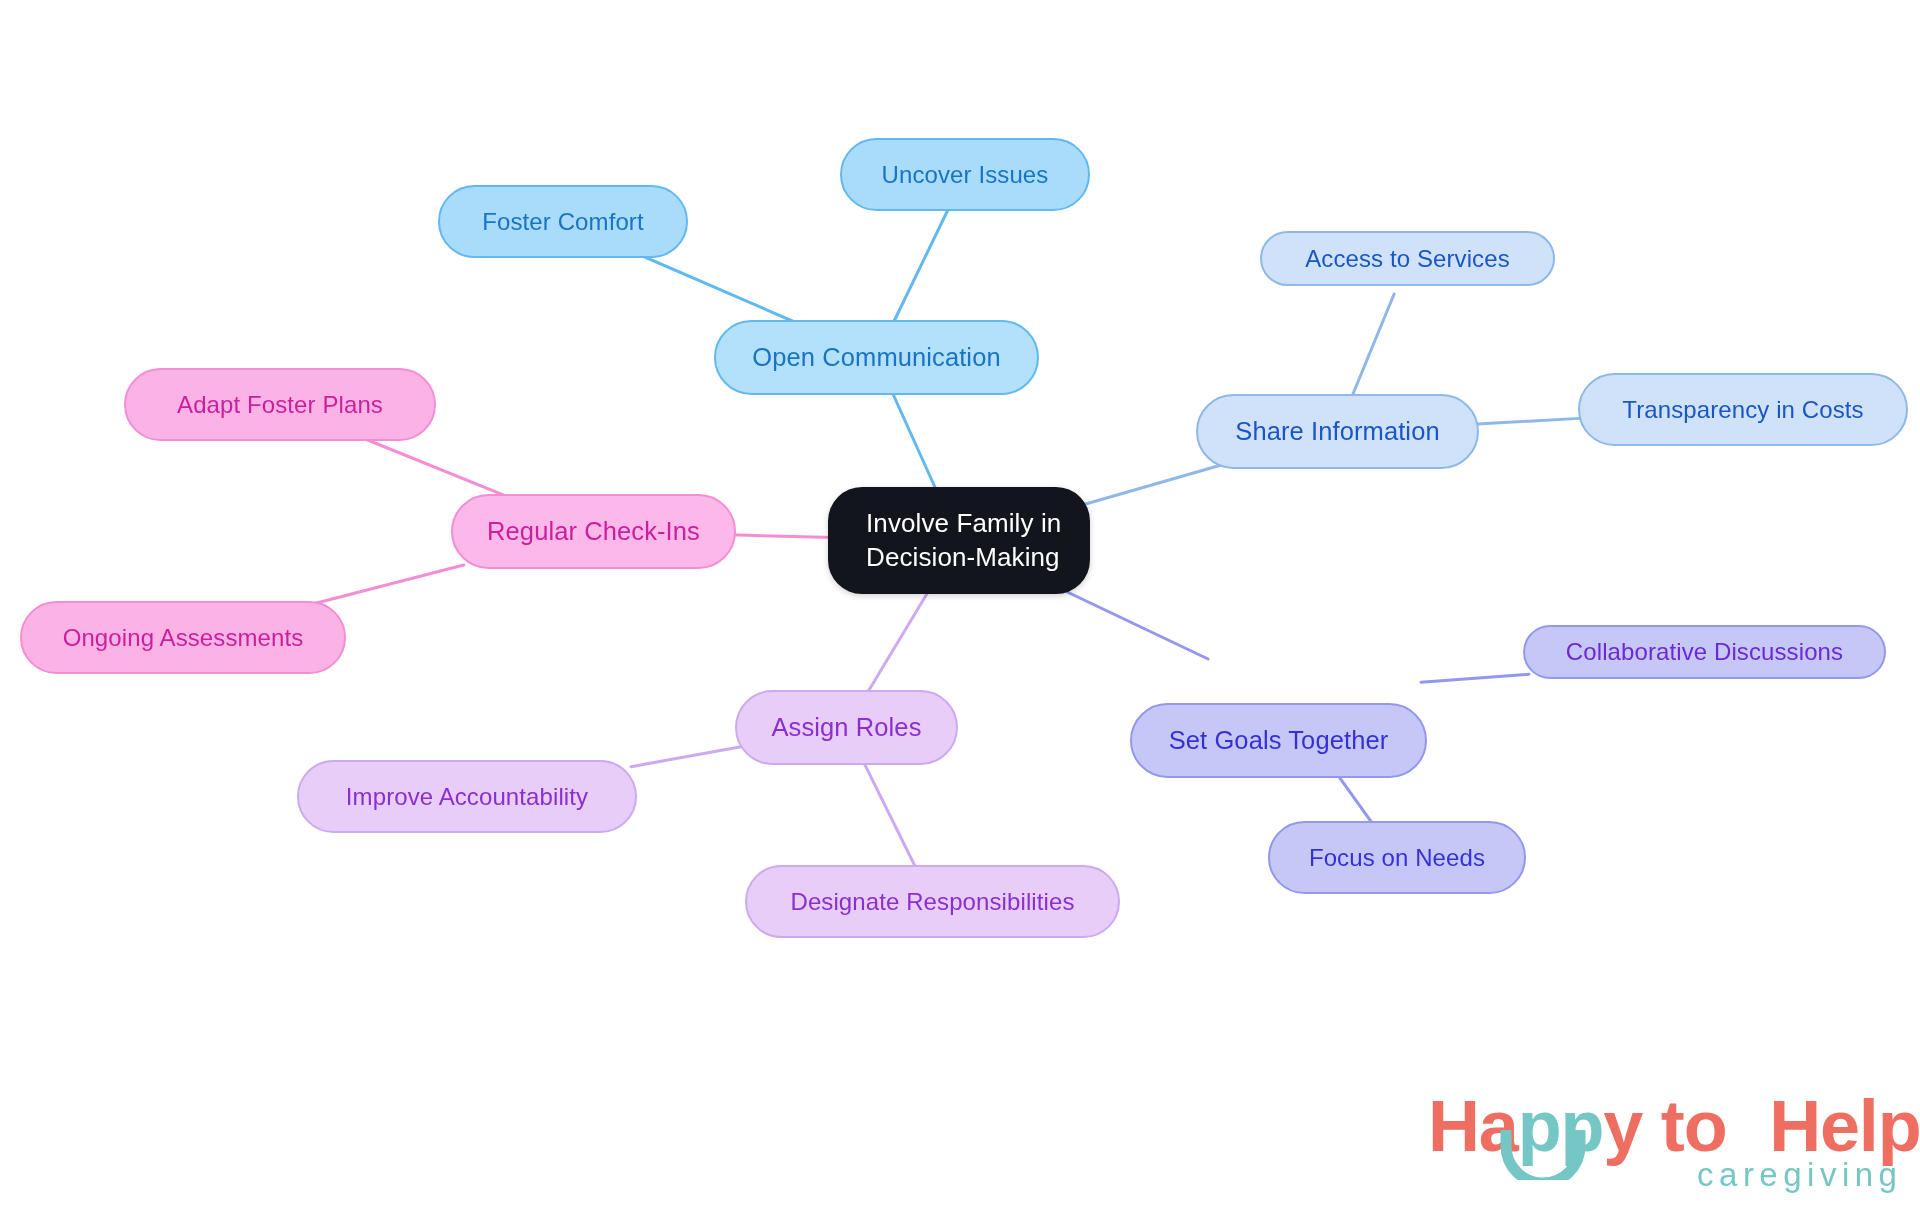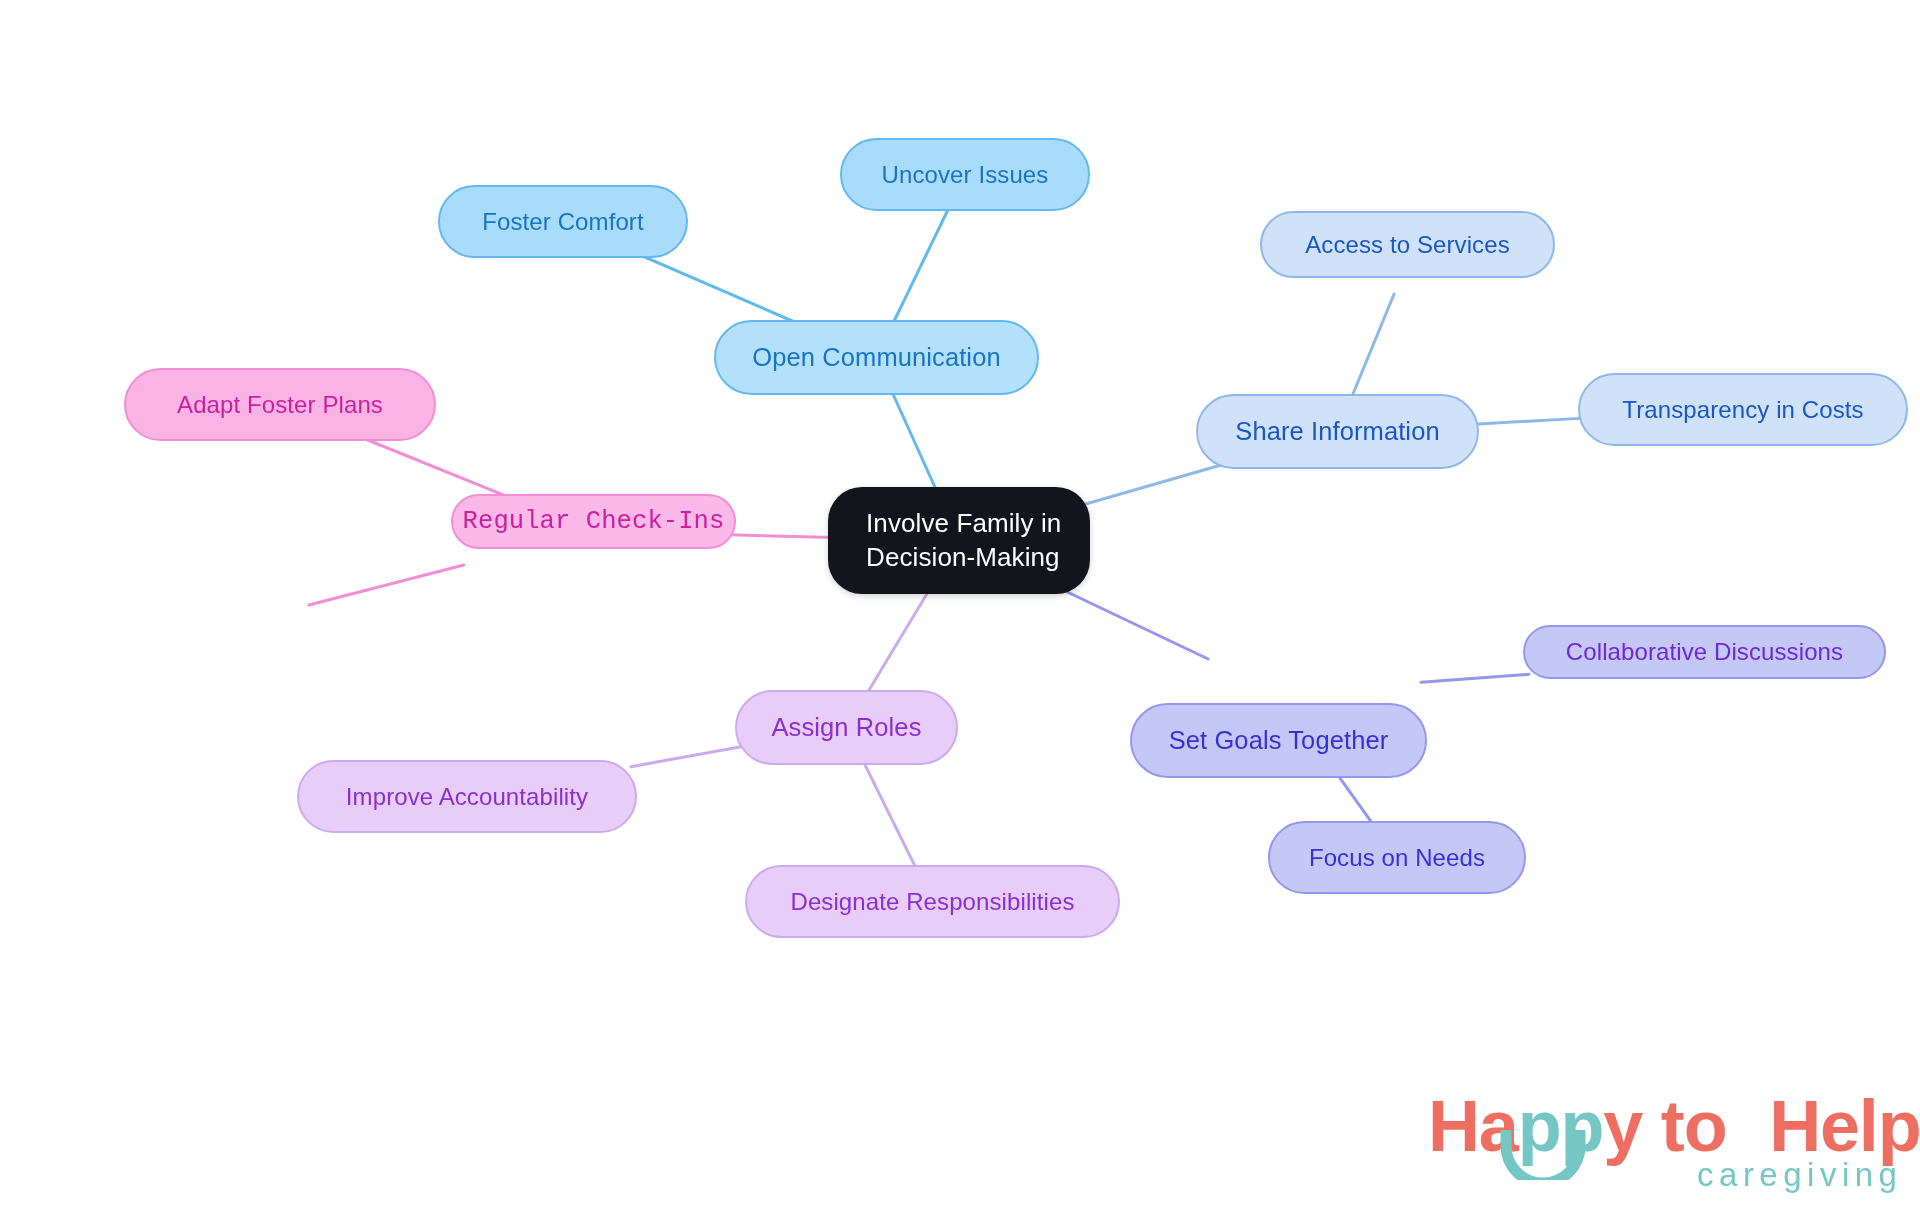--- a/index.html
+++ b/index.html
@@ -80,27 +80,28 @@
       <line x1="929.2205882352941" y1="590" x2="866.653743315508" y2="694" stroke="#ccaaf0" stroke-width="3" stroke-linecap="round"></line>
       <line x1="741" y1="746.6818181818181" x2="631" y2="766.6818181818181" stroke="#ccaaf0" stroke-width="3" stroke-linecap="round"></line>
       <line x1="863.0574712643678" y1="761" x2="916.4367816091954" y2="869" stroke="#ccaaf0" stroke-width="3" stroke-linecap="round"></line>
     </svg>
 <div class="node root" style="left: 828px; top: 487px; width: 262px; height: 107px; background: rgb(18, 21, 28); color: rgb(255, 255, 255);"><span>Involve Family in
 Decision-Making</span></div>
     <div class="node lvl1" style="left: 714px; top: 320px; width: 325px; height: 75px; background: rgb(179, 224, 251); border-color: rgb(98, 185, 239); color: rgb(24, 116, 196);"><span>Open Communication</span></div>
     <div class="node lvl2" style="left: 438px; top: 185px; width: 250px; height: 73px; background: rgb(169, 220, 251); border-color: rgb(98, 185, 239); color: rgb(24, 116, 196);"><span>Foster Comfort</span></div>
     <div class="node lvl2" style="left: 840px; top: 138px; width: 250px; height: 73px; background: rgb(169, 220, 251); border-color: rgb(98, 185, 239); color: rgb(24, 116, 196); text-align: right;"><span>Uncover Issues</span></div>
     <div class="node lvl1" style="left: 1196px; top: 394px; width: 283px; height: 75px; background: rgb(207, 226, 250); border-color: rgb(143, 184, 232); color: rgb(26, 86, 196);"><span>Share Information</span></div>
-    <div class="node lvl2" style="left: 1260px; top: 211px; width: 295px; height: 67px; background: rgb(207, 226, 250); border-color: rgb(143, 184, 232); color: rgb(26, 86, 196);"><span>Access to Services</span></div>
+    <div class="node lvl2" style="left: 1260px; top: 231px; width: 295px; height: 55px; background: rgb(207, 226, 250); border-color: rgb(143, 184, 232); color: rgb(26, 86, 196);"><span>Access to Services</span></div>
     <div class="node lvl2" style="left: 1578px; top: 373px; width: 330px; height: 73px; background: rgb(207, 226, 250); border-color: rgb(143, 184, 232); color: rgb(26, 86, 196);"><span>Transparency in Costs</span></div>
     <div class="node lvl1" style="left: 1130px; top: 655px; width: 297px; height: 75px; background: rgb(197, 200, 247); border-color: rgb(147, 151, 238); color: rgb(55, 48, 216); margin-top: 48px;"><span>Set Goals Together</span></div>
     <div class="node lvl2" style="left: 1523px; top: 625px; width: 363px; height: 54px; background: rgb(197, 200, 247); border-color: rgb(147, 151, 238); color: #6d28d9;"><span>Collaborative Discussions</span></div>
     <div class="node lvl2" style="left: 1268px; top: 821px; width: 258px; height: 73px; background: rgb(197, 200, 247); border-color: rgb(147, 151, 238); color: rgb(55, 48, 216);"><span>Focus on Needs</span></div>
-    <div class="node lvl1" style="left: 451px; top: 494px; width: 285px; height: 55px; background: rgb(251, 184, 232); border-color: rgb(244, 142, 212); color: rgb(204, 31, 156); font-family: Liberation Mono, monospace;"><span>Regular Check-Ins</span></div>
+    <div class="node lvl1" style="left: 451px; top: 494px; width: 285px; height: 75px; background: rgb(251, 184, 232); border-color: rgb(244, 142, 212); color: rgb(204, 31, 156);"><span>Regular Check-Ins</span></div>
     <div class="node lvl2" style="left: 124px; top: 368px; width: 312px; height: 73px; background: rgb(251, 179, 230); border-color: rgb(244, 142, 212); color: rgb(204, 31, 156);"><span>Adapt Foster Plans</span></div>
+    <div class="node lvl2" style="left: 20px; top: 601px; width: 326px; height: 73px; background: rgb(251, 179, 230); border-color: rgb(244, 142, 212); color: rgb(204, 31, 156);"><span>Ongoing Assessments</span></div>
     <div class="node lvl1" style="left: 735px; top: 690px; width: 223px; height: 75px; background: rgb(231, 205, 248); border-color: rgb(204, 170, 240); color: rgb(139, 47, 208);"><span>Assign Roles</span></div>
     <div class="node lvl2" style="left: 297px; top: 760px; width: 340px; height: 73px; background: rgb(231, 205, 248); border-color: rgb(204, 170, 240); color: rgb(139, 47, 208);"><span>Improve Accountability</span></div>
     <div class="node lvl2" style="left: 745px; top: 865px; width: 375px; height: 73px; background: rgb(231, 205, 248); border-color: rgb(204, 170, 240); color: rgb(139, 47, 208);"><span>Designate Responsibilities</span></div>
   </div>
 
 <div id="logo" style="left: 1428px; top: 1090px;">
   <div class="logo-main">
     <span style="color: rgb(238, 111, 97);">H</span><span style="color: rgb(238, 111, 97);">a</span><span style="color: rgb(116, 199, 196);">pp</span><span style="color: rgb(238, 111, 97);">y</span><span style="color: rgb(238, 111, 97);"> to </span><span style="color: rgb(238, 111, 97); margin-left: 24px;">Help</span>
     <svg class="smile" width="86" height="50" viewBox="0 0 86 50" xmlns="http://www.w3.org/2000/svg" style="left: 72px; top: 40px;">
       <path d="M6 2 v14 a37 37 0 0 0 74 0 v-14" fill="none" stroke-width="11" stroke-linecap="round" stroke="#74c7c4"></path>

